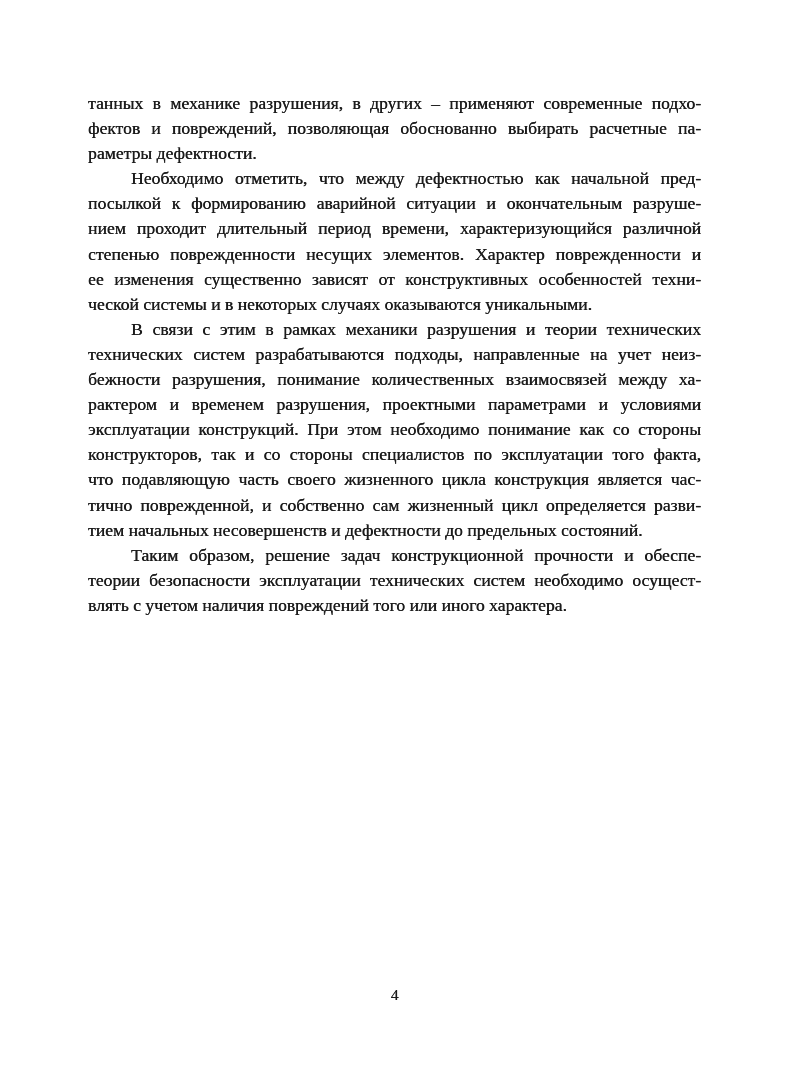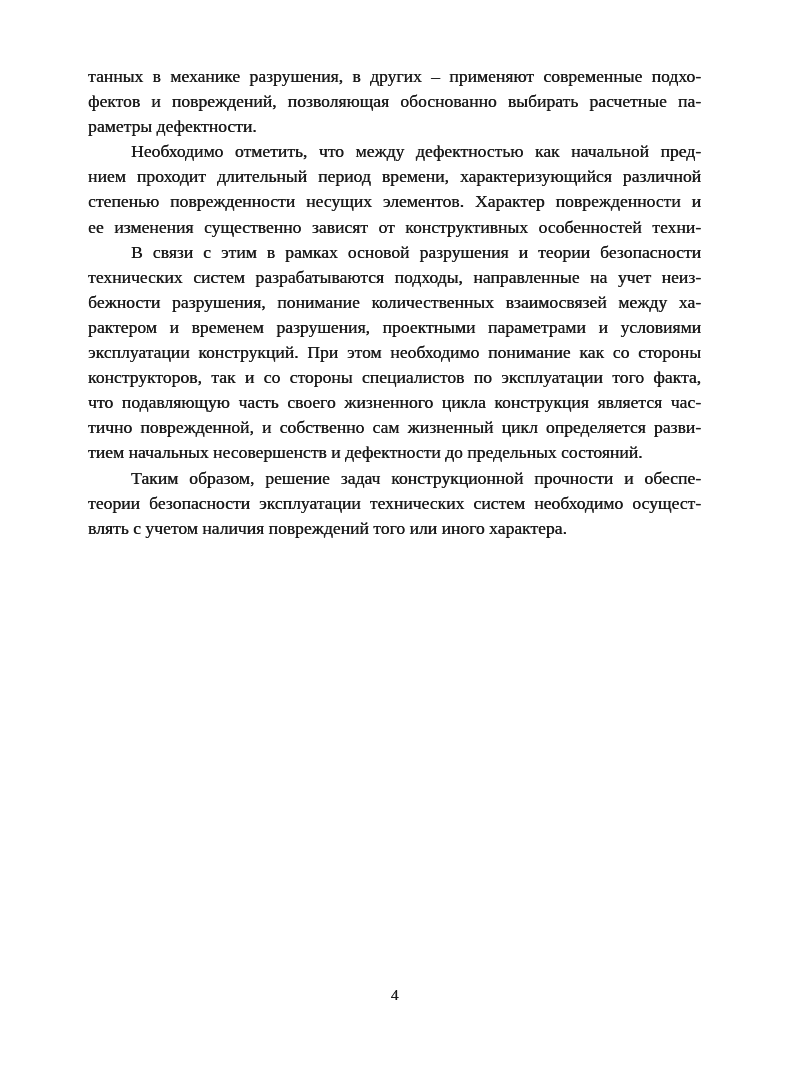--- a/index.html
+++ b/index.html
@@ -15,21 +15,21 @@
     overflow: hidden;
   }
   .page {
     position: absolute;
     inset: 0;
     background: #ffffff;
   }
   .text-block {
     position: absolute;
     left: 88px;
-    top: 64px;
+    top: 91px;
     width: 613px;
     color: #1c1c1c;
     font-size: 17.6px;
     font-family: Liberation Serif, serif;
   }
   .para {
     margin: 0;
     padding: 0;
   }
   .line {
@@ -66,27 +66,29 @@
   <div class="text-block">
 
     <div class="para">
       <div class="line">танных в механике разрушения, в других – применяют современные подхо-</div>
       <div class="line">фектов и повреждений, позволяющая обоснованно выбирать расчетные па-</div>
       <div class="line last">раметры дефектности.</div>
     </div>
 
     <div class="para">
       <div class="line indent">Необходимо отметить, что между дефектностью как начальной пред-</div>
+      <div class="line">посылкой к формированию аварийной ситуации и окончательным разруше-</div>
       <div class="line">нием проходит длительный период времени, характеризующийся различной</div>
       <div class="line">степенью поврежденности несущих элементов. Характер поврежденности и</div>
       <div class="line">ее изменения существенно зависят от конструктивных особенностей техни-</div>
+      <div class="line last">ческой системы и в некоторых случаях оказываются уникальными.</div>
     </div>
 
     <div class="para">
-      <div class="line indent">В связи с этим в рамках основой разрушения и теории безопасности</div>
+      <div class="line indent">В связи с этим в рамках механики разрушения и теории технических</div>
       <div class="line">технических систем разрабатываются подходы, направленные на учет неиз-</div>
       <div class="line">бежности разрушения, понимание количественных взаимосвязей между ха-</div>
       <div class="line">рактером и временем разрушения, проектными параметрами и условиями</div>
       <div class="line">эксплуатации конструкций. При этом необходимо понимание как со стороны</div>
       <div class="line">конструкторов, так и со стороны специалистов по эксплуатации того факта,</div>
       <div class="line">что подавляющую часть своего жизненного цикла конструкция является час-</div>
       <div class="line">тично поврежденной, и собственно сам жизненный цикл определяется разви-</div>
       <div class="line last">тием начальных несовершенств и дефектности до предельных состояний.</div>
     </div>
 

